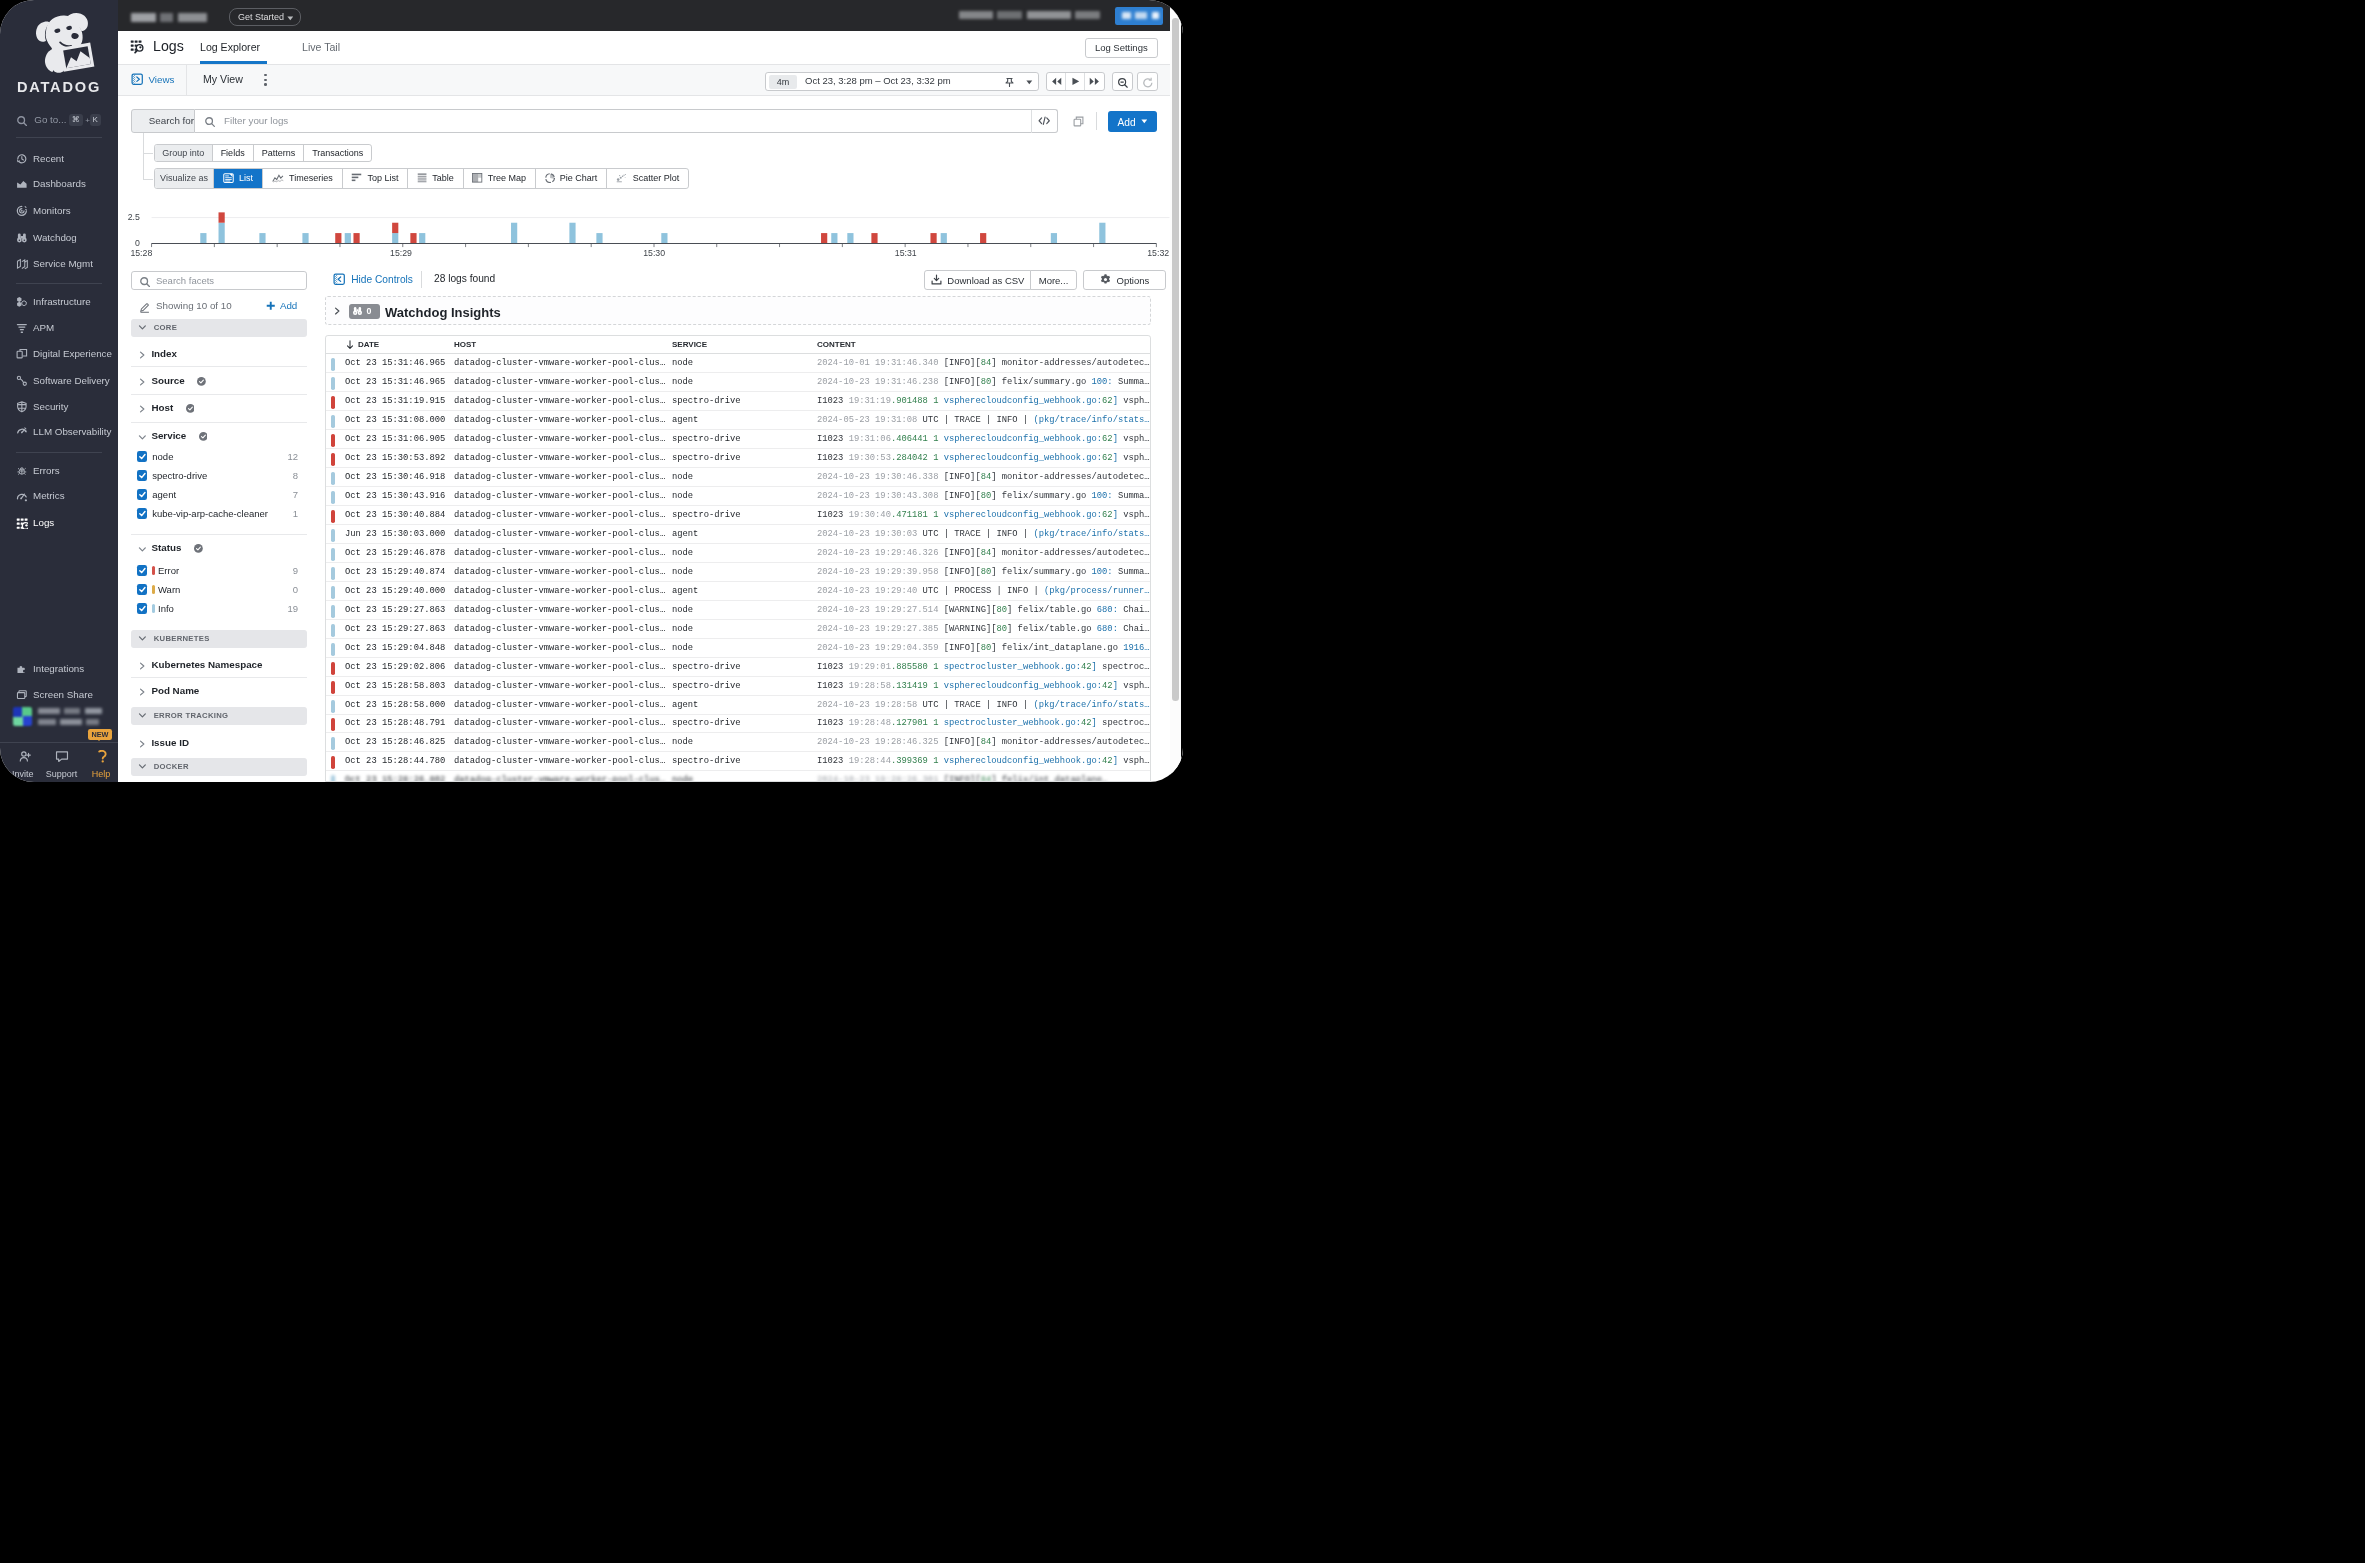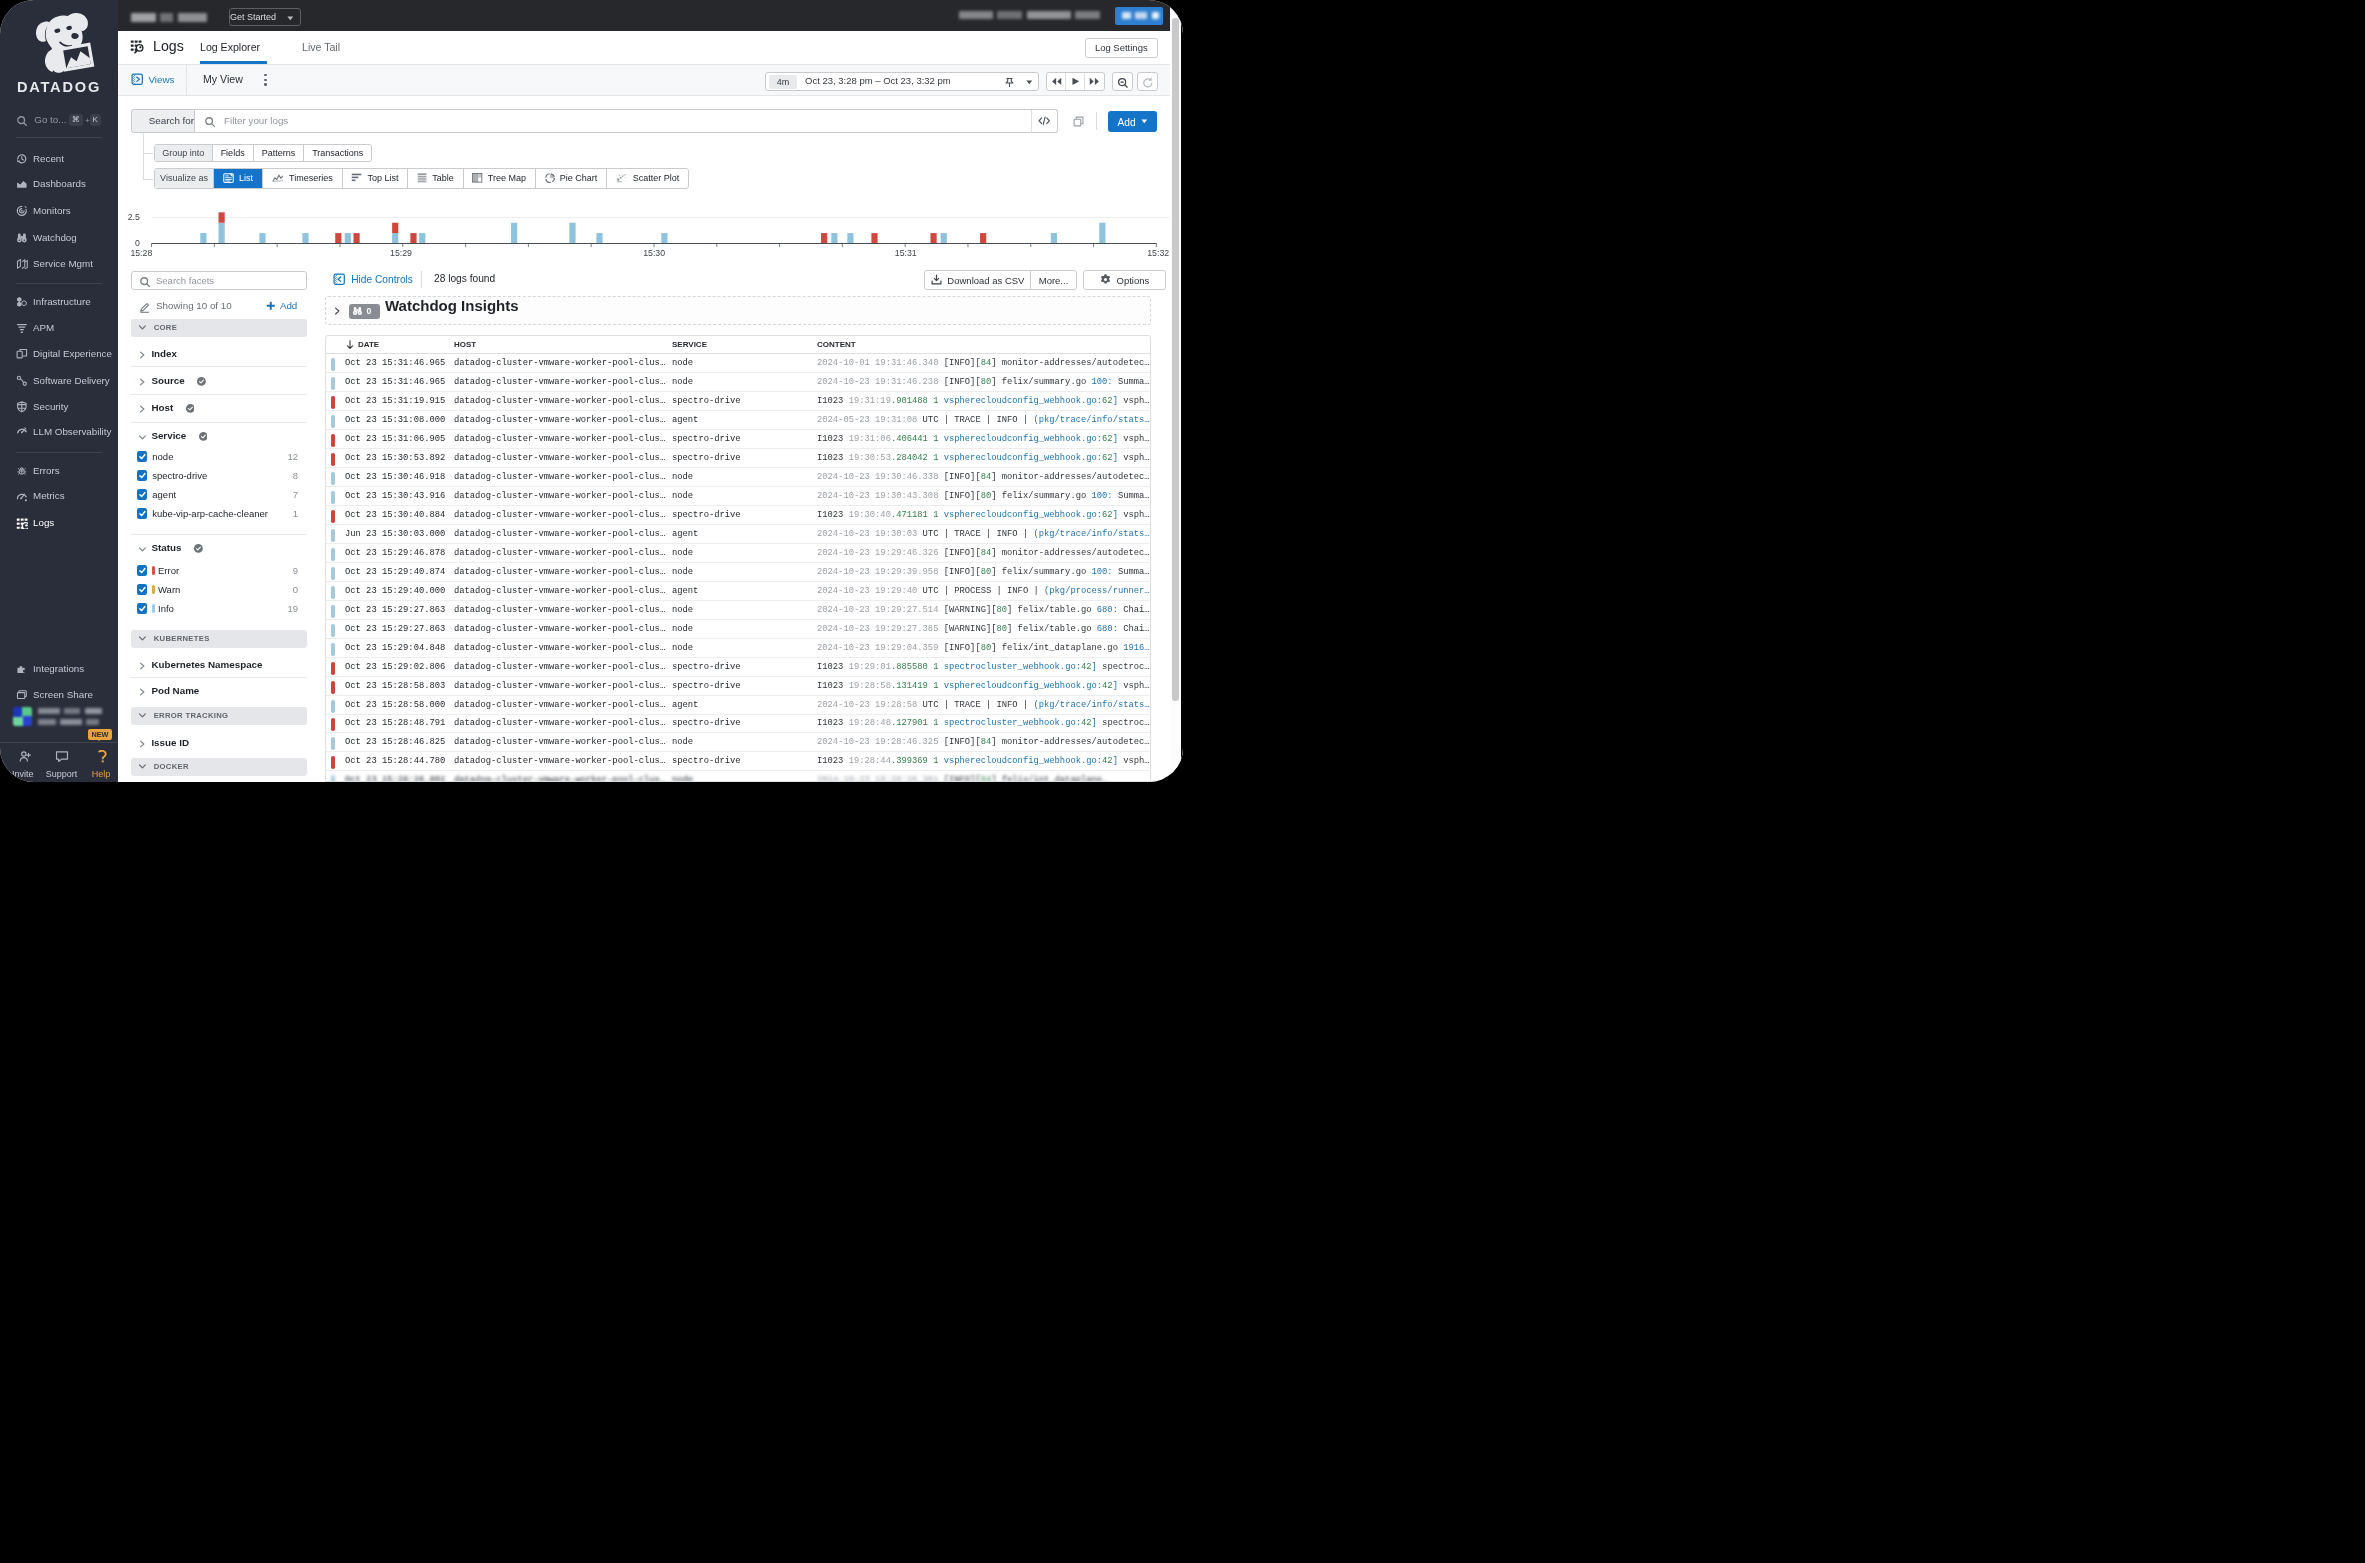--- a/index.html
+++ b/index.html
@@ -12,21 +12,21 @@
 .goto svg{vertical-align:-2.9px}
 .kbd{display:inline-block;background:#3a3e4b;color:#c3c7d0;border-radius:2.9px;font-size:8px;padding:1.5px 2.9px;line-height:8.8px}
 .sb-div2{position:absolute;left:16px;width:86px;height:0.7px;background:#3f4350}
 .nav{position:absolute;left:0;width:118px;height:26px;line-height:26px;font-size:9.8px;color:#c6cad2;white-space:nowrap}
 .nav svg{position:absolute;left:16px;top:50%;margin-top:-5.8px}
 .nav .lbl{position:absolute;left:33px}
 .nav.active .lbl{color:#fff}
 .sb-foot{position:absolute;left:0;width:118px;text-align:center;color:#c6cad2;font-size:9px}
 
 .topbar{position:absolute;left:118px;top:0;width:1065px;height:31px;background:#27282b}
-.getstarted{position:absolute;left:111px;top:8px;width:72px;height:17.5px;border:0.7px solid #5c5e63;border-radius:3px;color:#dcdcde;font-size:9px;line-height:16px;text-align:left;}
+.getstarted{position:absolute;left:111px;top:8px;width:72px;height:17.5px;border:0.7px solid #5c5e63;border-radius:8px;color:#dcdcde;font-size:9px;line-height:16px;text-align:left;padding-left:8px}
 .blurtxt{position:absolute;filter:blur(1.6px);display:flex;gap:4.4px}
 .blurtxt i{display:block;border-radius:0.7px}
 
 .hdr{position:absolute;left:118px;top:31px;width:1065px;height:34px;background:#fff;border-bottom:0.7px solid #e3e4e6}
 .hdr-title{position:absolute;left:35px;top:7.3px;font-size:14.2px;color:#20242a}
 .tab{position:absolute;top:9.5px;font-size:10.6px;color:#1e2227}
 .tab.inactive{color:#646a71}
 .tab-underline{position:absolute;left:82px;top:30px;width:67px;height:2.9px;background:#1576c8}
 .logset{position:absolute;right:25.5px;top:7.3px;height:19.7px;line-height:18px;border:0.7px solid #c8cacd;border-radius:2.9px;background:#fff;font-size:9.5px;color:#2c3136;padding:0 8.8px}
 
@@ -79,21 +79,21 @@
 .fdiv{position:absolute;left:13px;width:176px;height:0.7px;background:#e8e9eb}
 .cbrow{position:absolute;left:19px;width:161px;height:19px;font-size:9.5px;color:#23272d;line-height:19px}
 .cbrow .cb{position:absolute;left:0;top:4.4px;width:10.2px;height:10.2px;background:#1272c4;border-radius:2.2px}
 .cbrow .cb svg{position:absolute;left:0.7px;top:0.7px}
 .cbrow .count{position:absolute;right:0;color:#8a8f96}
 .cbrow .name{position:absolute;left:15.3px}
 .chip{position:absolute;left:14.6px;top:5.1px;width:3.6px;height:9px;border-radius:1.8px}
 
 .wdbox{position:absolute;left:325px;top:296px;width:826px;height:29px;border:0.7px dashed #d4d6d8;border-radius:2.9px;background:#fdfdfe}
 .wdbadge{position:absolute;left:22.6px;top:6.6px;width:31px;height:15.3px;background:#898c92;border-radius:2.9px;color:#fff}
-.wdtitle{position:absolute;left:59px;top:0;font-size:15px;font-weight:bold;color:#1e2228}
+.wdtitle{position:absolute;left:59px;top:8px;font-size:13px;font-weight:bold;color:#1e2228}
 .tbl{position:absolute;left:325px;top:335px;width:826px;height:447px;border:0.7px solid #dcdedf;border-radius:2.9px 2.9px 0 0;background:#fff;overflow:hidden}
 .tbl-hdr{position:absolute;left:0;top:0;width:100%;height:17.5px;border-bottom:0.7px solid #dcdedf;font-size:8px;font-weight:bold;color:#272b31}
 .tbl-hdr span{position:absolute;top:3.6px}
 .trow{position:absolute;left:0;width:825px;height:19px;border-bottom:0.7px solid #ededee;font-family:"Liberation Mono",monospace;font-size:8.8px;white-space:nowrap;overflow:hidden}
 .trow .mk{position:absolute;left:5.1px;top:3.6px;width:3.6px;height:13px;border-radius:1.8px}
 .trow .dt{position:absolute;left:19px;top:4.4px;color:#24282d}
 .trow .ht{position:absolute;left:128px;top:4.4px;color:#24282d}
 .trow .sv{position:absolute;left:346px;top:4.4px;color:#24282d}
 .trow .ct{position:absolute;left:491px;top:4.4px;color:#31353b}
 .gray{color:#9a9ea4}.grn{color:#33804e}.blu{color:#1d71ab}.drk{color:#31353b}

